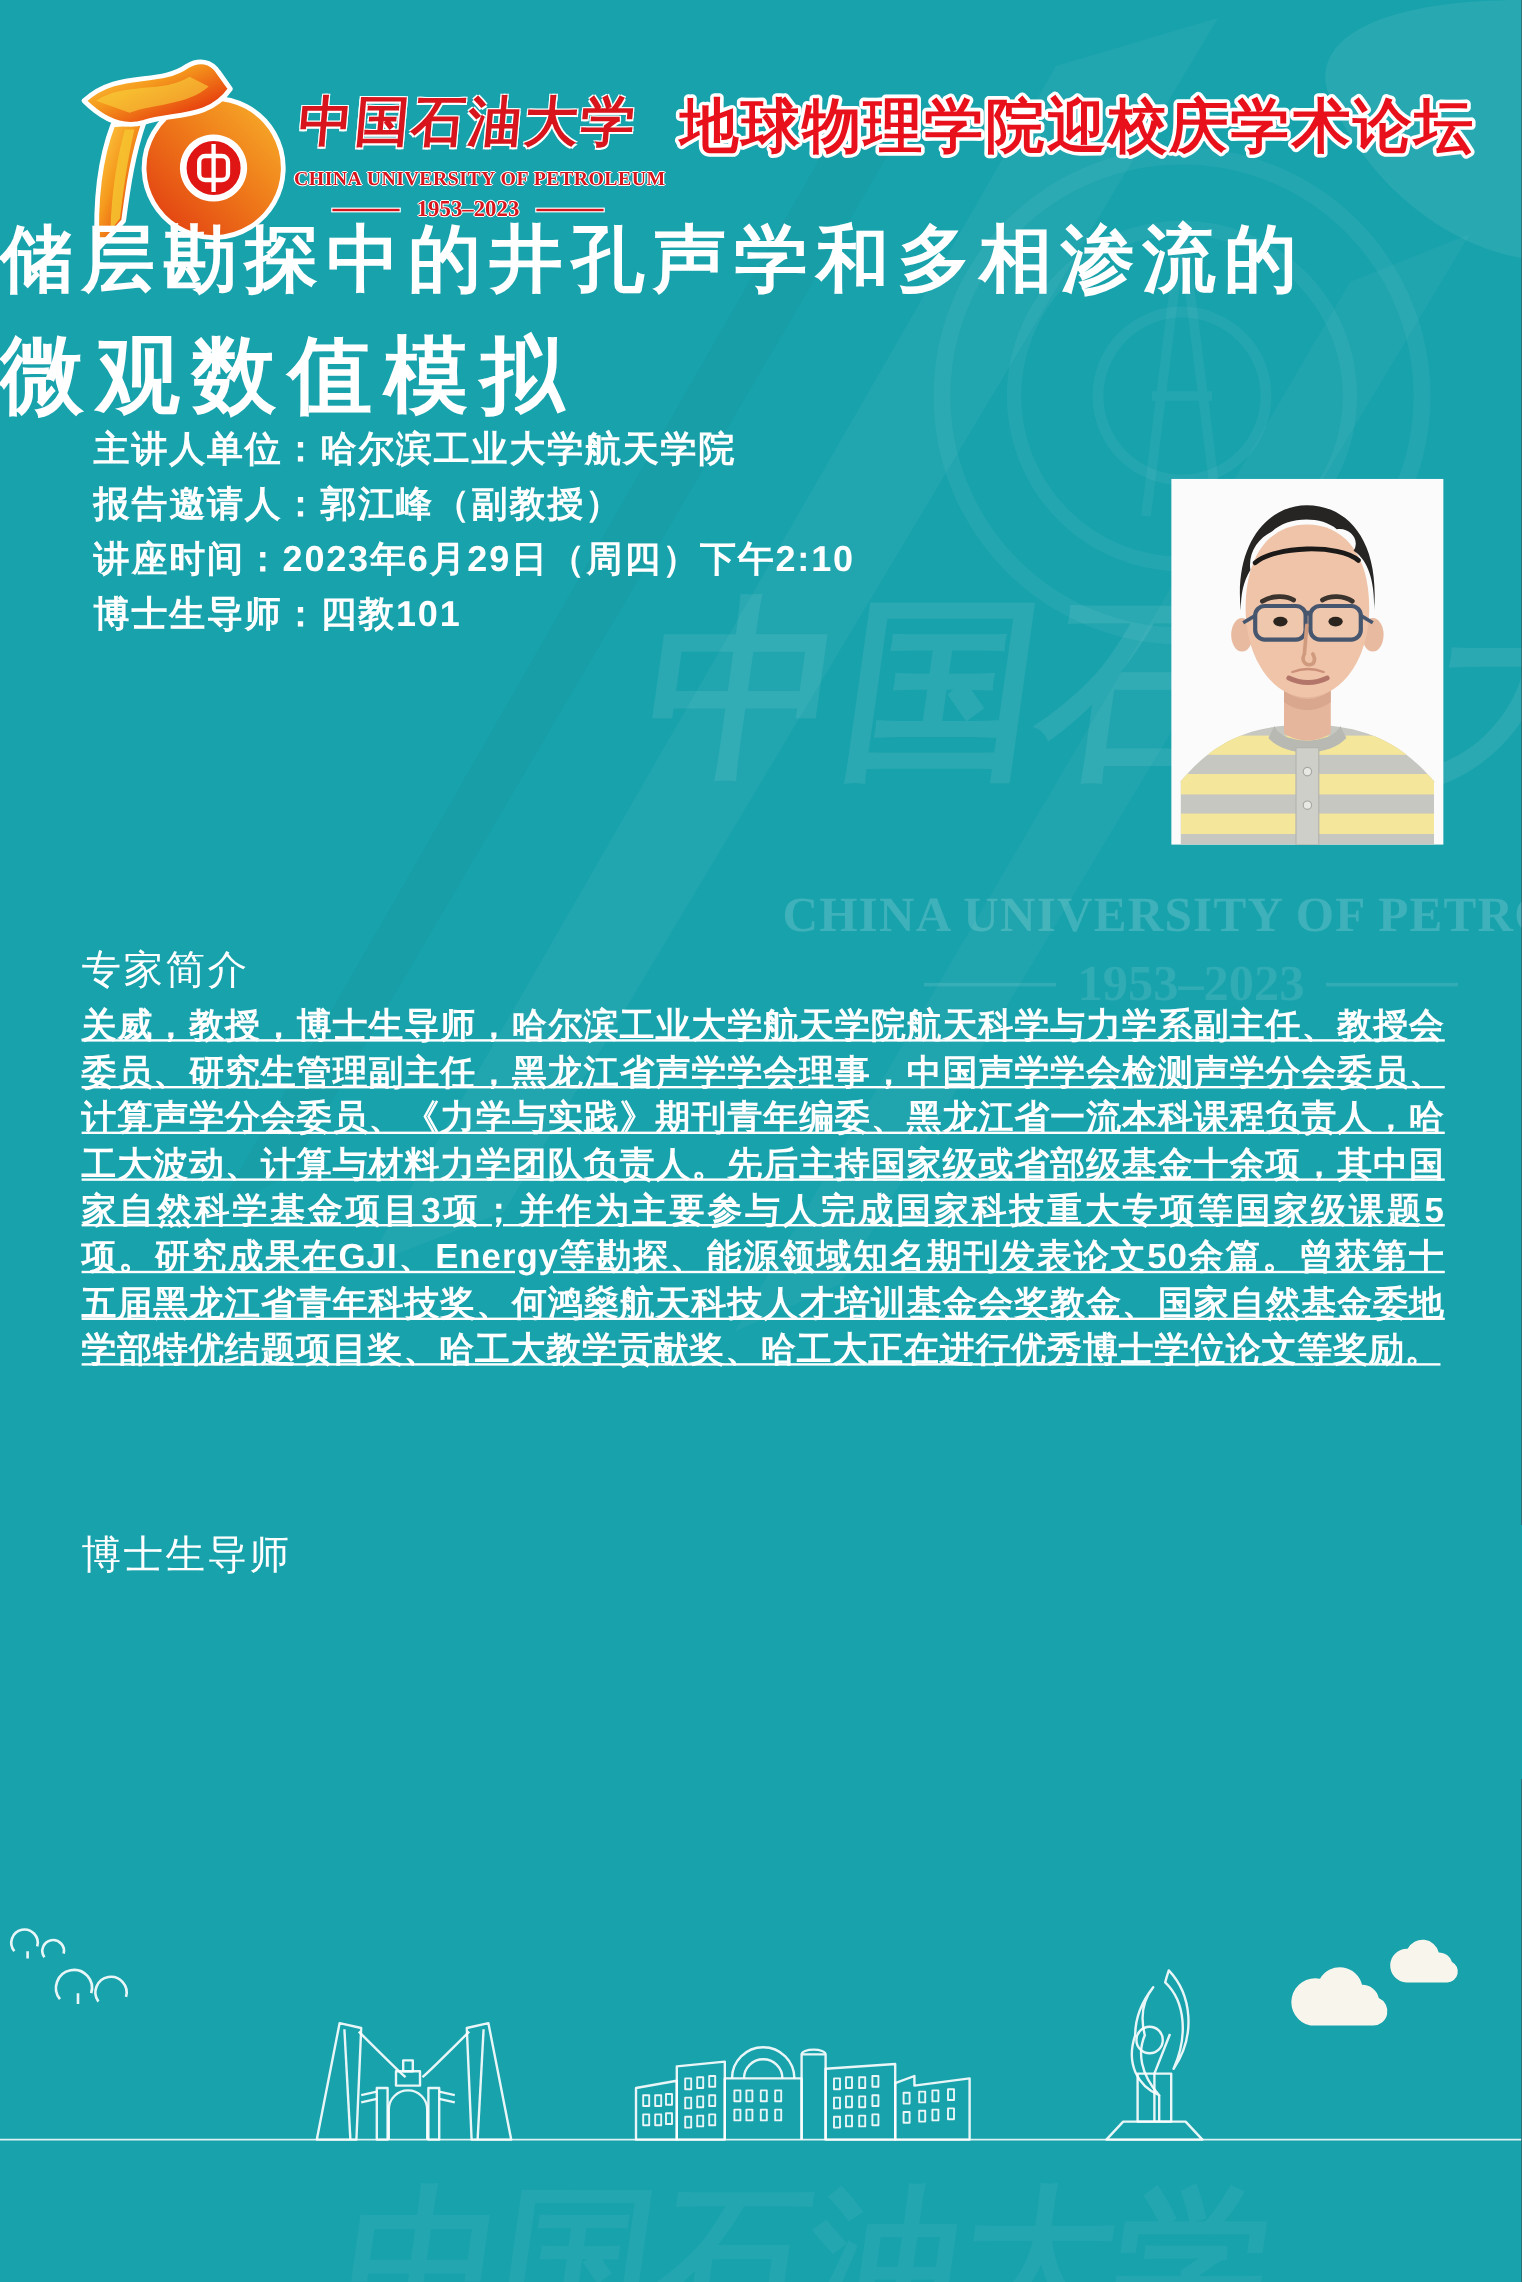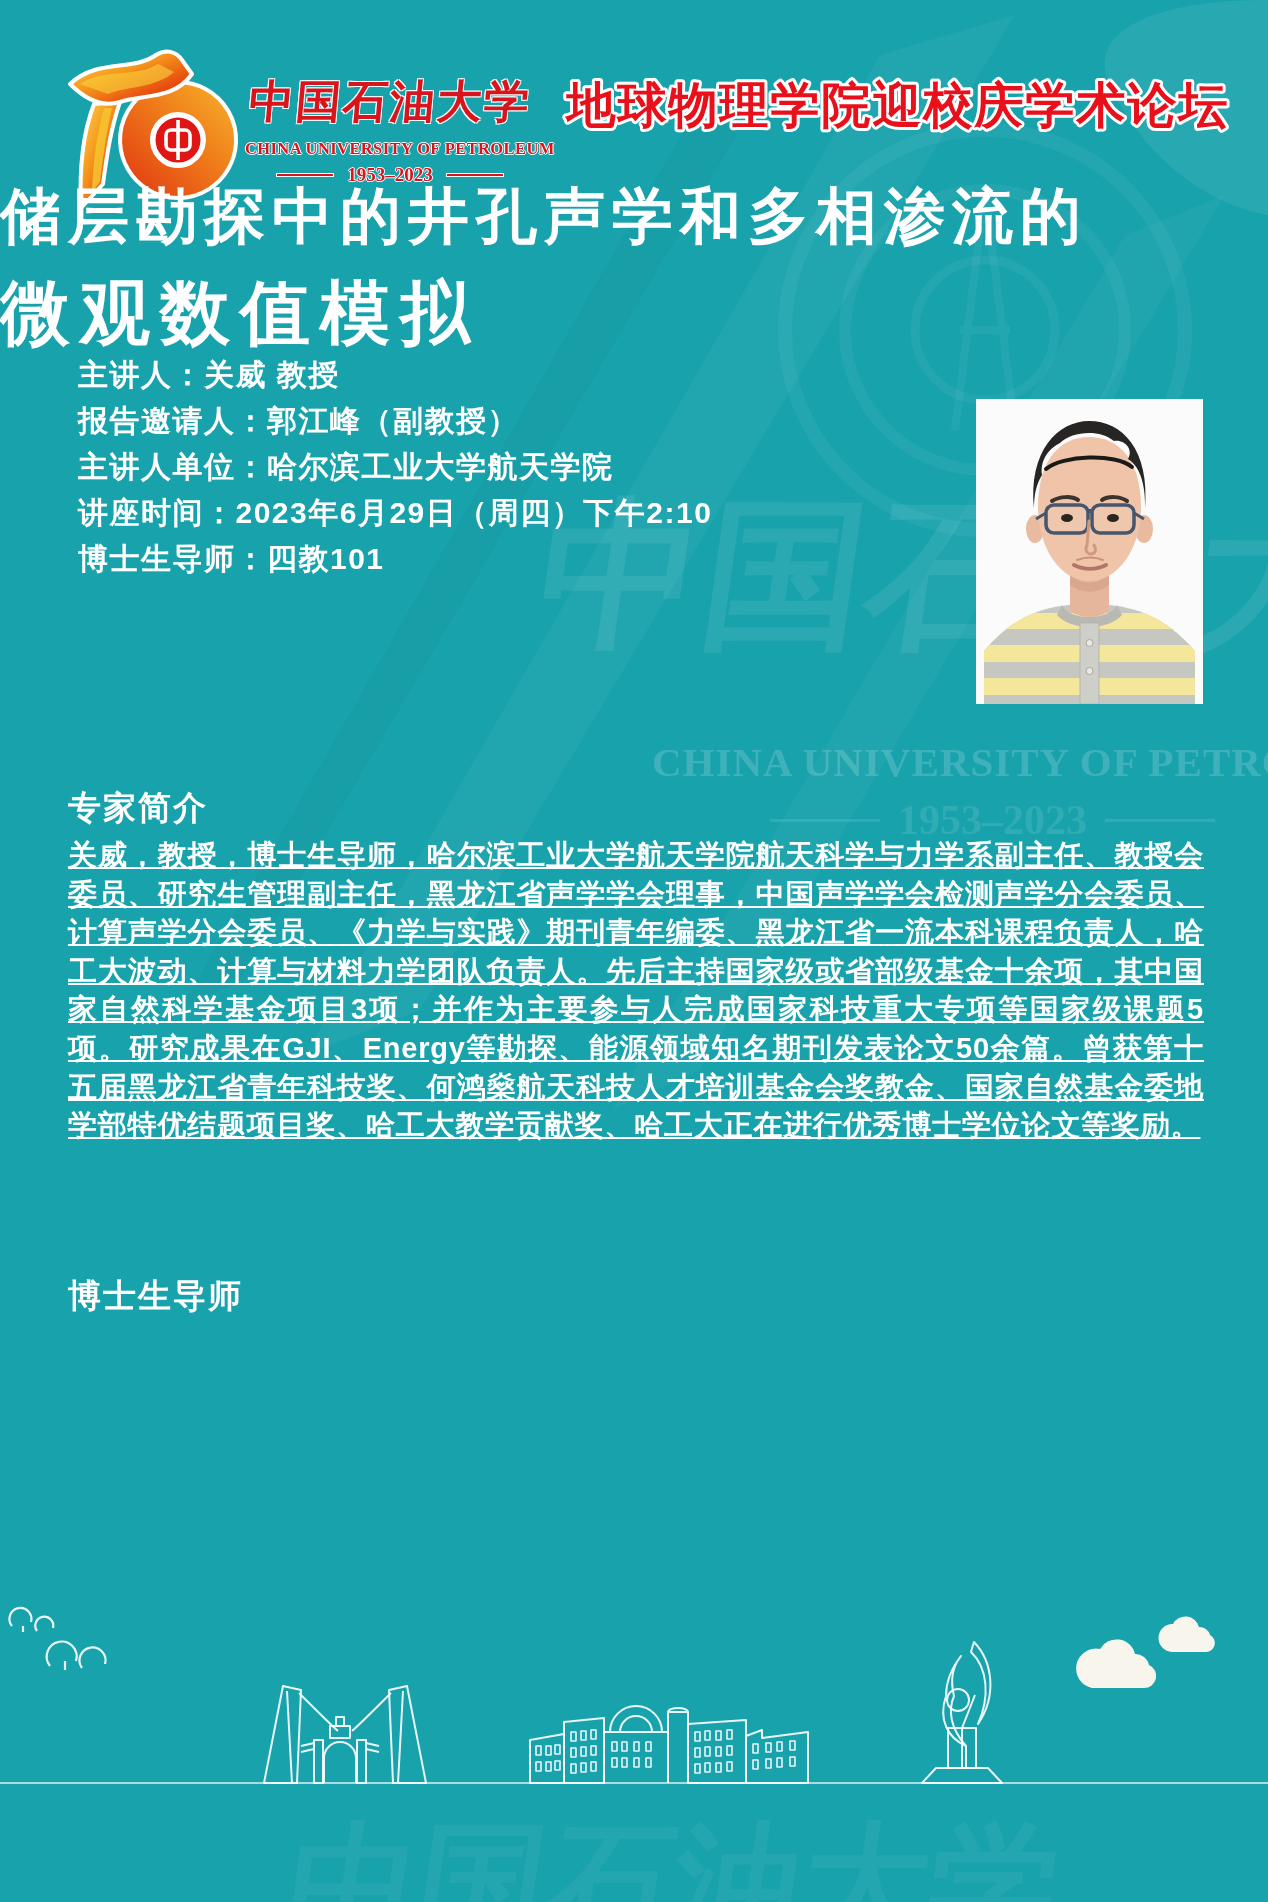--- a/index.html
+++ b/index.html
@@ -60,21 +60,21 @@
   
   .title{position:absolute;left:0;right:0;top:176px;text-align:left;font-weight:bold;}
   .title-l1{font-size:61px;letter-spacing:7px;white-space:nowrap;}
   .title-l2{font-size:70px;letter-spacing:10px;margin-top:9px;white-space:nowrap;}
   
   .info{position:absolute;left:78px;top:352px;}
   .info-row{font-size:30px;font-weight:bold;letter-spacing:1.5px;height:46px;line-height:46px;white-space:nowrap;}
   
   .photo{position:absolute;left:976px;top:399px;width:227px;height:305px;}
   
-  .sec-heading{position:absolute;left:68px;font-size:33px;font-weight:bold;letter-spacing:2px;}
+  .sec-heading{position:absolute;left:68px;font-size:33px;font-weight:normal;letter-spacing:2px;}
   .sec-body{
     position:absolute;left:68px;width:1136px;font-size:29px;font-weight:bold;
     line-height:38.6px;letter-spacing:0.8px;text-align:justify;
   }
   #expert-heading{top:786px;}
   #expert-body{top:836px;text-decoration:underline;}
   #abstract-heading{top:1274px;}
   #abstract-body{top:1324px;}
   
   .skyline{position:absolute;left:0;top:1600px;}
@@ -152,23 +152,22 @@
   <svg class="banner-svg" width="700" height="94" viewBox="0 0 700 94">
     <text class="banner-text" x="350" y="66" text-anchor="middle">地球物理学院迎校庆学术论坛</text>
   </svg>
 
   <div class="title">
     <div class="title-l1">储层勘探中的井孔声学和多相渗流的</div>
     <div class="title-l2">微观数值模拟</div>
   </div>
 
   <div class="info">
-    <div class="info-row">主讲人：关威 教授</div>
+    <div class="info-row">主讲人单位：哈尔滨工业大学航天学院</div>
     <div class="info-row">报告邀请人：郭江峰（副教授）</div>
-    <div class="info-row">主讲人单位：哈尔滨工业大学航天学院</div>
     <div class="info-row">讲座时间：2023年6月29日（周四）下午2:10</div>
     <div class="info-row">博士生导师：四教101</div>
   </div>
 
   <div class="photo">
     <svg width="227" height="305" viewBox="0 0 227 305">
       <defs>
         <clipPath id="shirtClip">
           <path d="M8,305 L8,252 C38,216 70,205 113,205 C156,205 188,216 219,252 L219,305 Z"></path>
         </clipPath>

